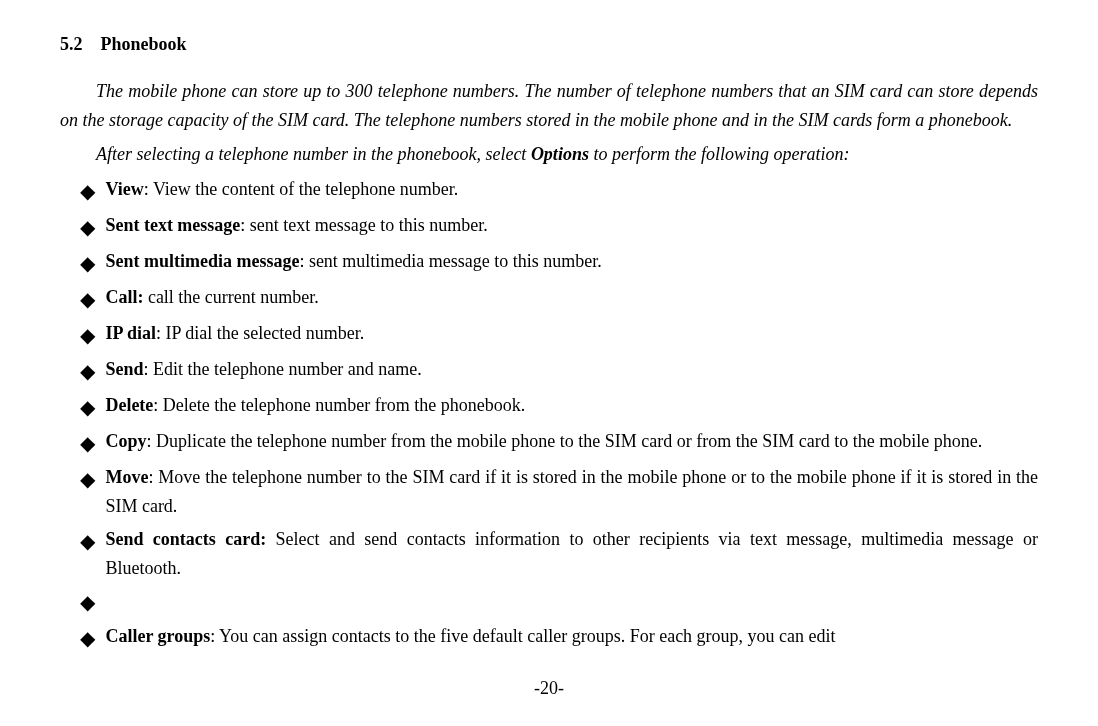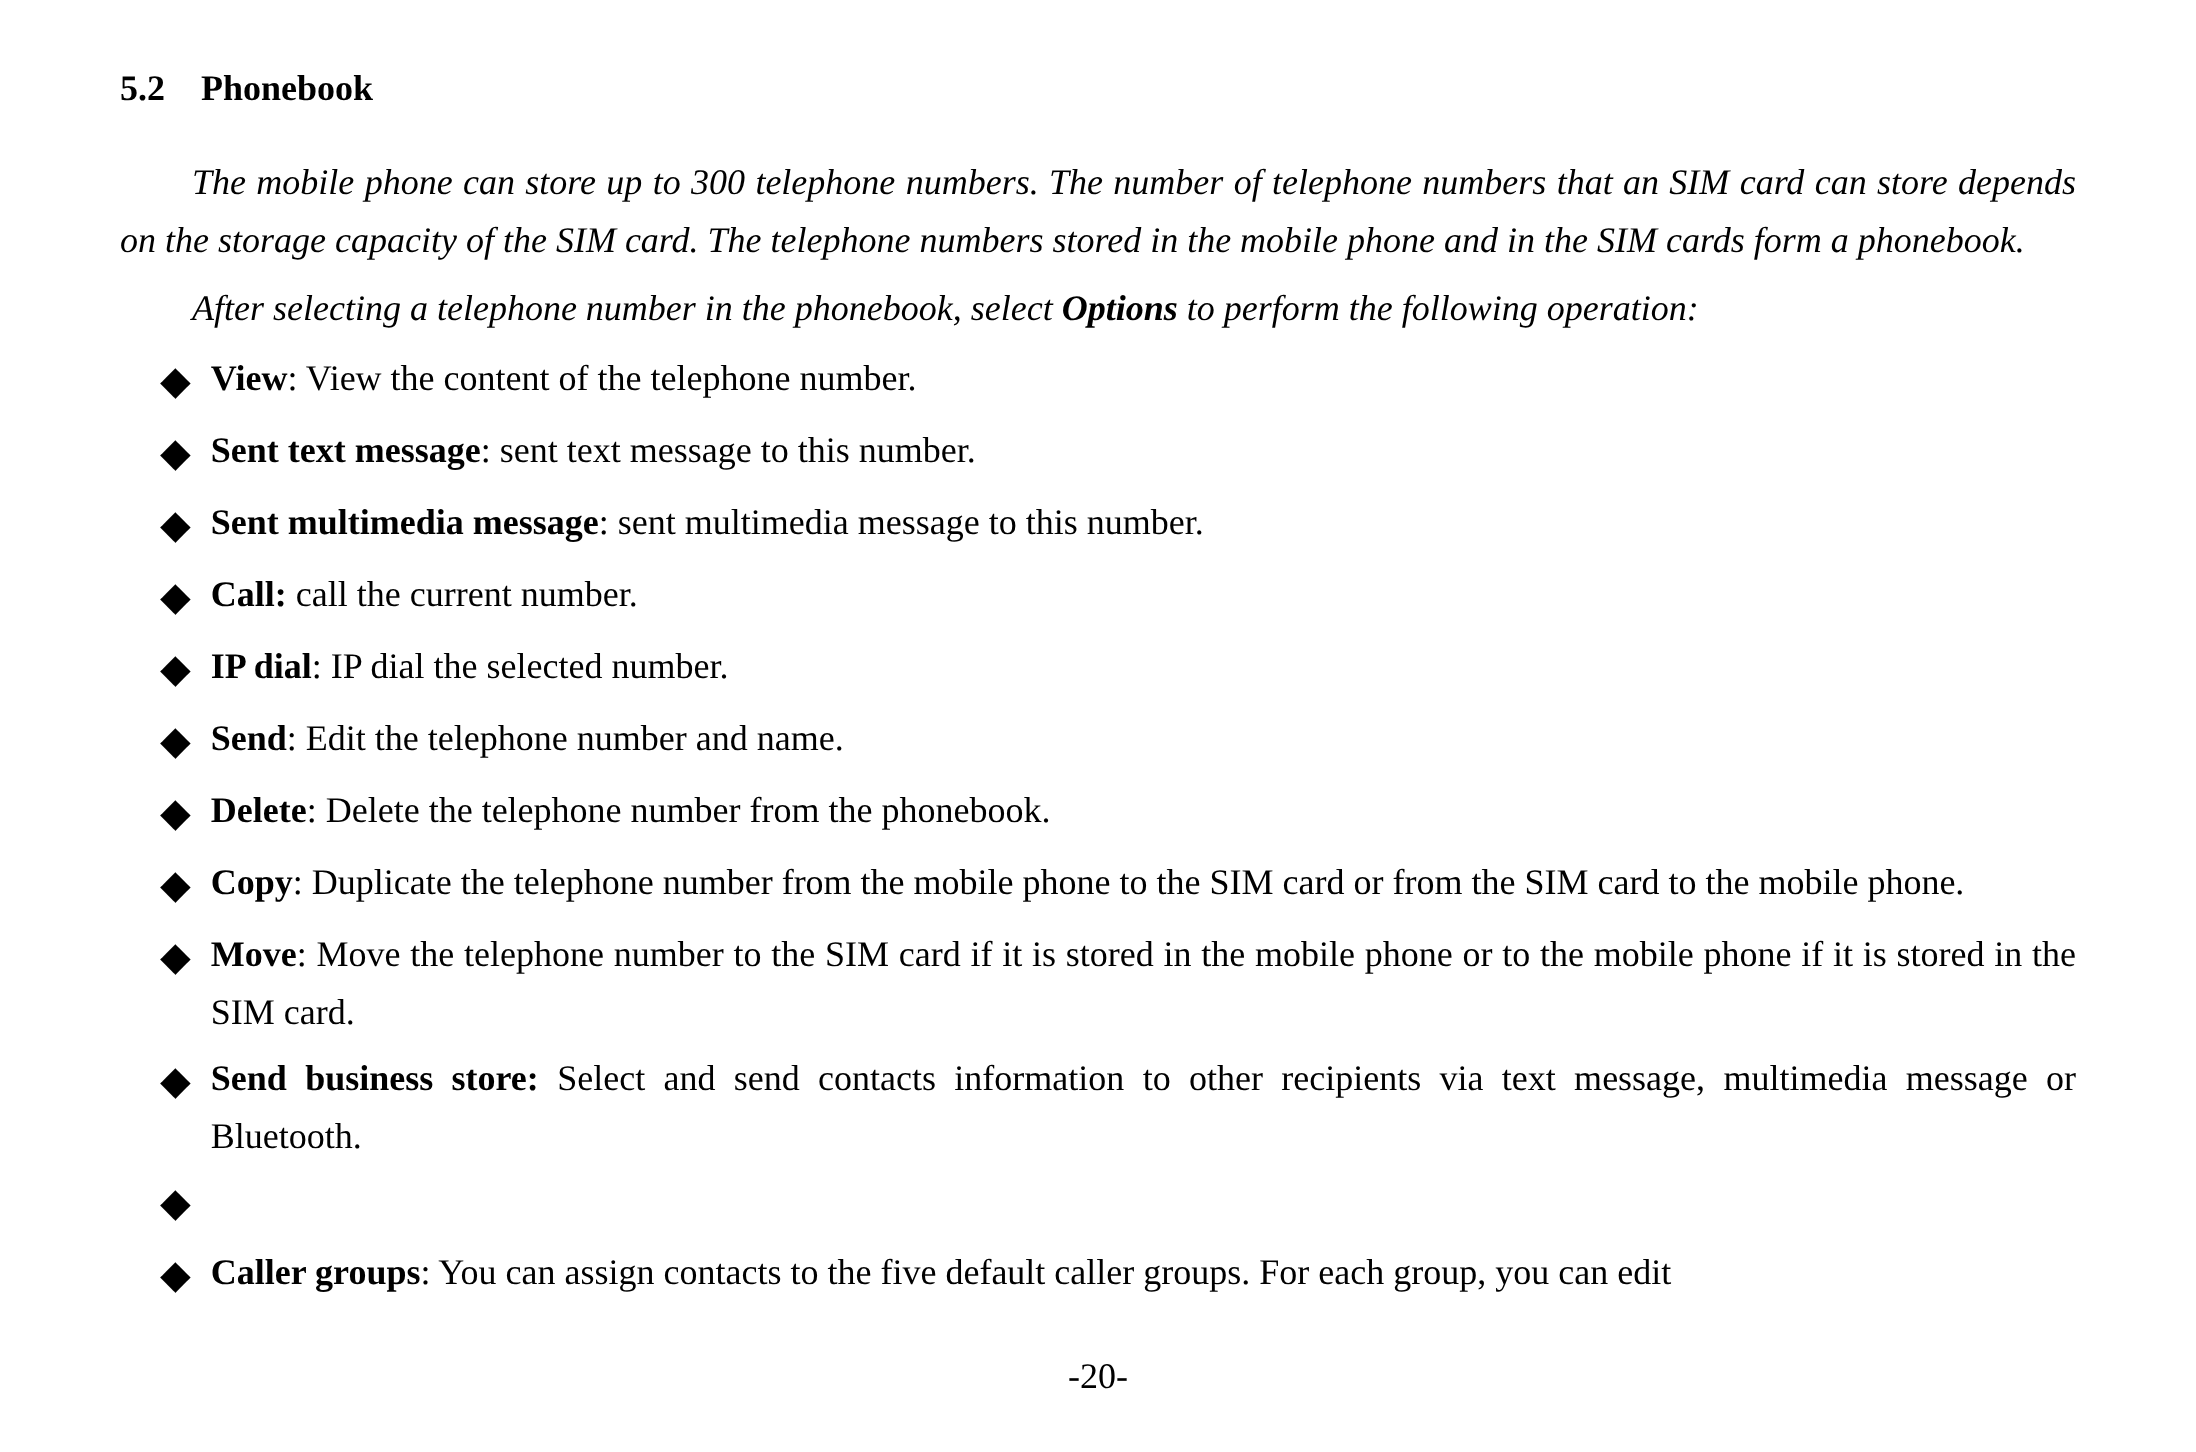--- a/index.html
+++ b/index.html
@@ -108,21 +108,21 @@
   <li>
     <span class="bullet">◆</span>
     <span class="item-text"><strong>Copy</strong>: Duplicate the telephone number from the mobile phone to the SIM card or from the SIM card to the mobile phone.</span>
   </li>
   <li>
     <span class="bullet">◆</span>
     <span class="item-text"><strong>Move</strong>: Move the telephone number to the SIM card if it is stored in the mobile phone or to the mobile phone if it is stored in the SIM card.</span>
   </li>
   <li>
     <span class="bullet">◆</span>
-    <span class="item-text"><strong>Send business store:</strong> Select and send contacts information to other recipients via text message, multimedia message or Bluetooth.</span>
+    <span class="item-text"><strong>Send contacts card:</strong> Select and send contacts information to other recipients via text message, multimedia message or Bluetooth.</span>
   </li>
   <li>
     <span class="bullet">◆</span>
   </li>
   <li>
     <span class="bullet">◆</span>
     <span class="item-text"><strong>Caller groups</strong>: You can assign contacts to the five default caller groups. For each group, you can edit</span>
   </li>
 </ul>
 

